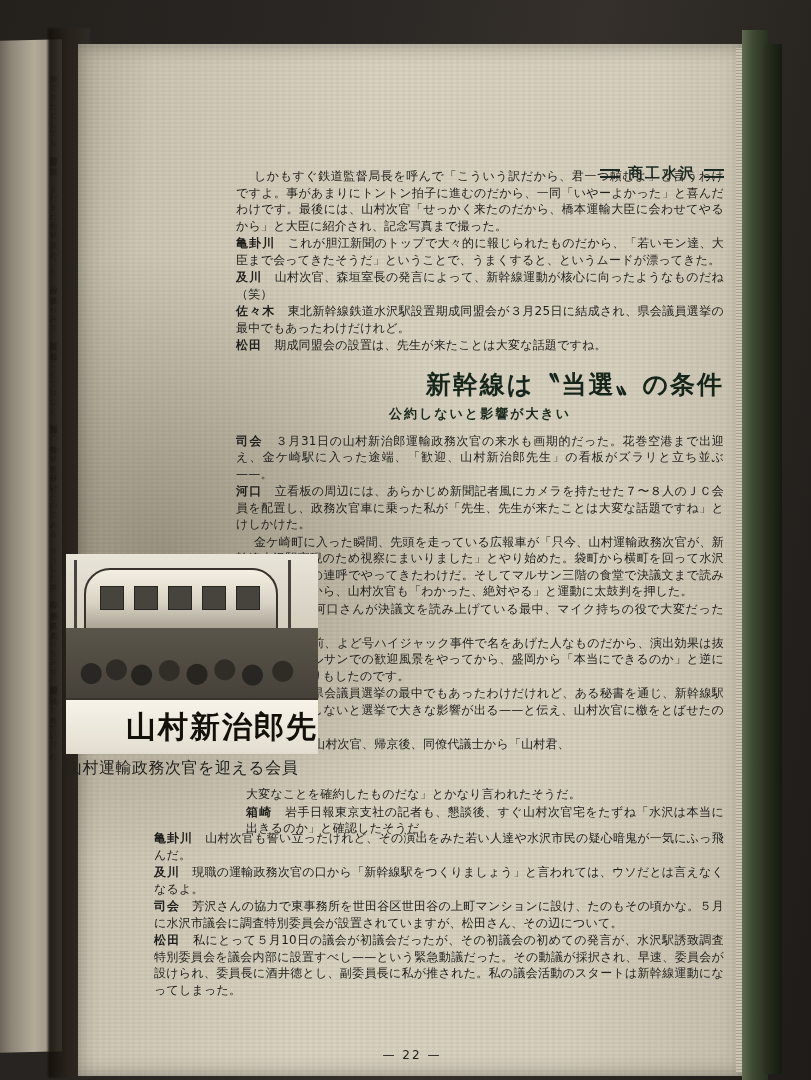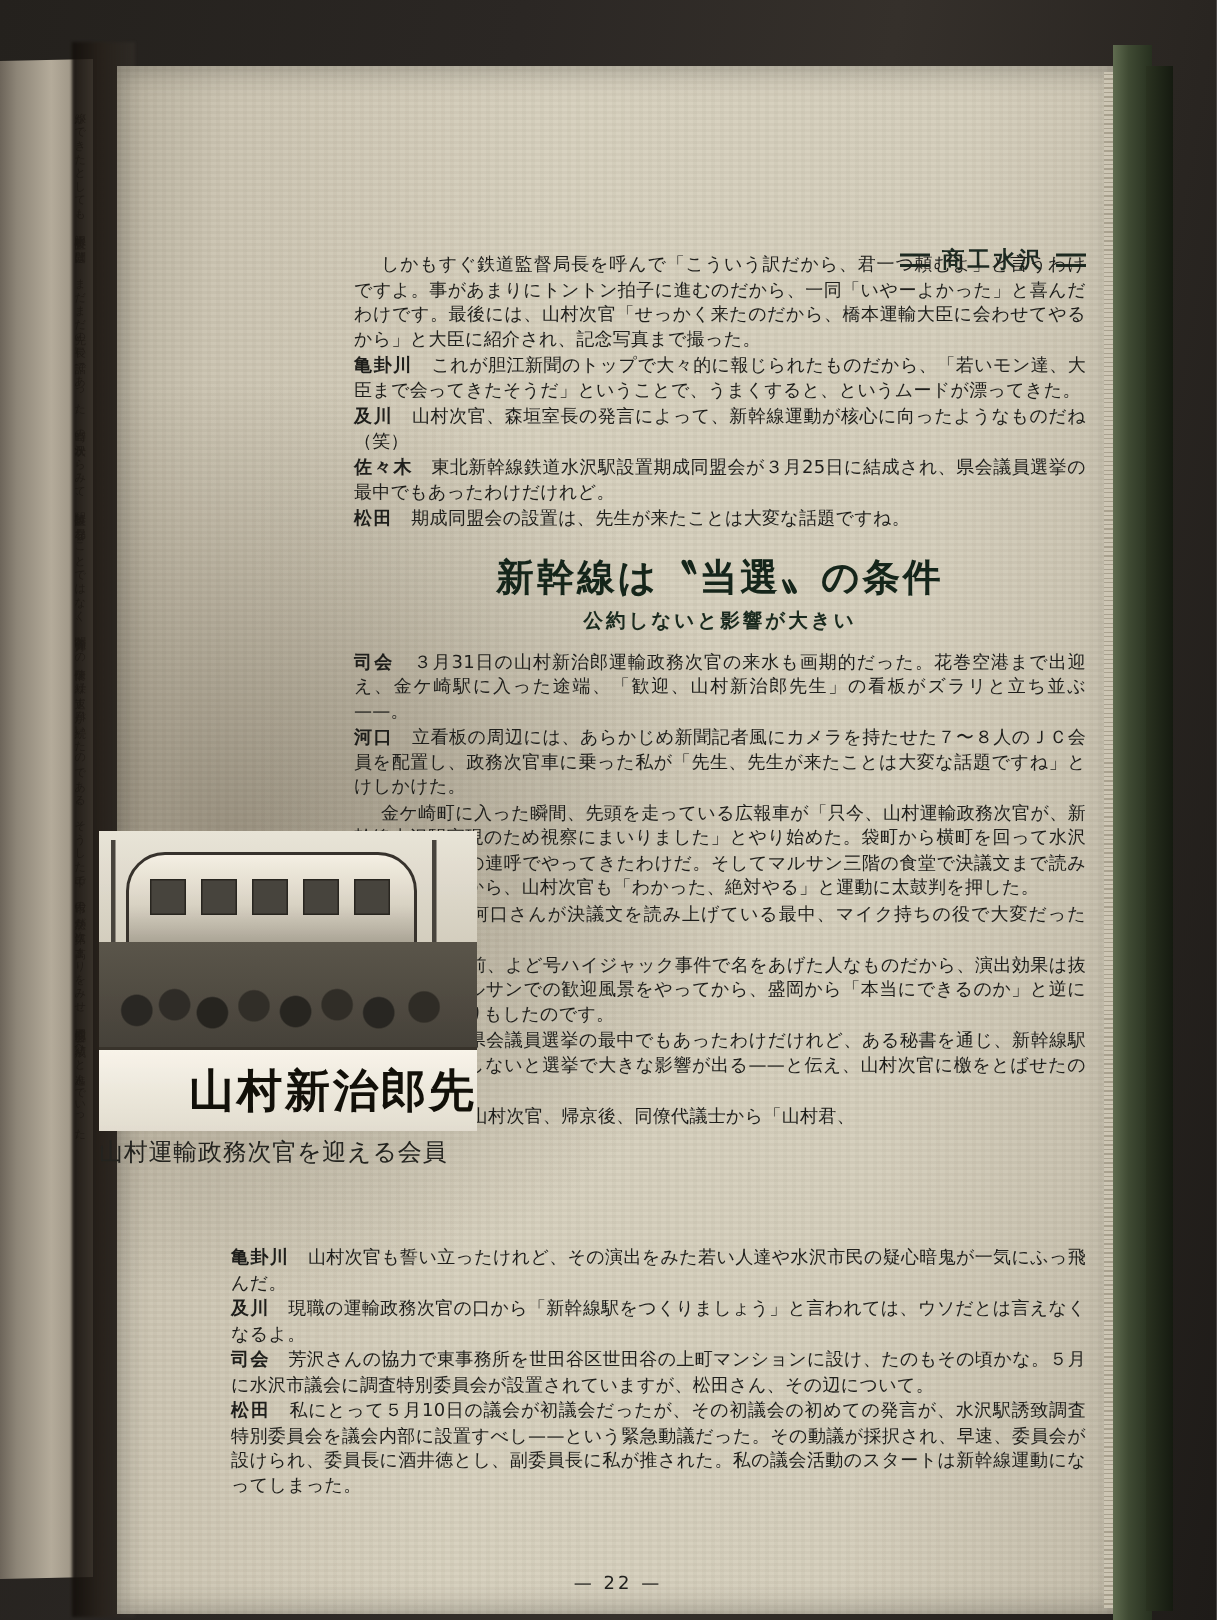--- a/index.html
+++ b/index.html
@@ -87,21 +87,21 @@
     font-size:12px;
     line-height:16.5px;
     text-align:justify;
     letter-spacing:.2px;
     color:#1e1e1b;
   }
   p.indent{text-indent:18px;}
   .spk{font-weight:bold;letter-spacing:1px;}
 
   .headline{
-    text-align:center;
+    text-align:right;
     font-size:25px;
     font-weight:bold;
     letter-spacing:2px;
     margin:14px 0 4px 0;
     color:#15251a;
   }
   .subhead{
     text-align:center;
     font-size:13px;
     font-weight:bold;
@@ -234,20 +234,24 @@
             <div class="win" style="left:150px"></div>
           </div>
           <div class="crowd"></div>
           <div class="banner">
             <span>山村新治郎先</span>
           </div>
         </div>
         <div class="caption">山村運輸政務次官を迎える会員</div>
       </div>
 
+      <div style="position:absolute;left:168px;top:742px;width:478px;">
+        <p class="para">大変なことを確約したものだな」とかなり言われたそうだ。</p>
+        <p class="para"><span class="spk">箱崎</span>　<span>岩手日報東京支社の記者も、懇談後、すぐ山村次官宅をたずね「水沢は本当に出きるのか」と確認したそうだ。</span></p>
+      </div>
 
       <div style="position:absolute;left:76px;top:786px;width:570px;">
         <p class="para"><span class="spk">亀卦川</span>　<span>山村次官も誓い立ったけれど、その演出をみた若い人達や水沢市民の疑心暗鬼が一気にふっ飛んだ。</span></p>
         <p class="para"><span class="spk">及川</span>　<span>現職の運輸政務次官の口から「新幹線駅をつくりましょう」と言われては、ウソだとは言えなくなるよ。</span></p>
         <p class="para"><span class="spk">司会</span>　<span>芳沢さんの協力で東事務所を世田谷区世田谷の上町マンションに設け、たのもその頃かな。５月に水沢市議会に調査特別委員会が設置されていますが、松田さん、その辺について。</span></p>
         <p class="para"><span class="spk">松田</span>　<span>私にとって５月10日の議会が初議会だったが、その初議会の初めての発言が、水沢駅誘致調査特別委員会を議会内部に設置すべし——という緊急動議だった。その動議が採択され、早速、委員会が設けられ、委員長に酒井徳とし、副委員長に私が推された。私の議会活動のスタートは新幹線運動になってしまった。</span></p>
       </div>
 
       <div class="folio">— 22 —</div>
     </div>

